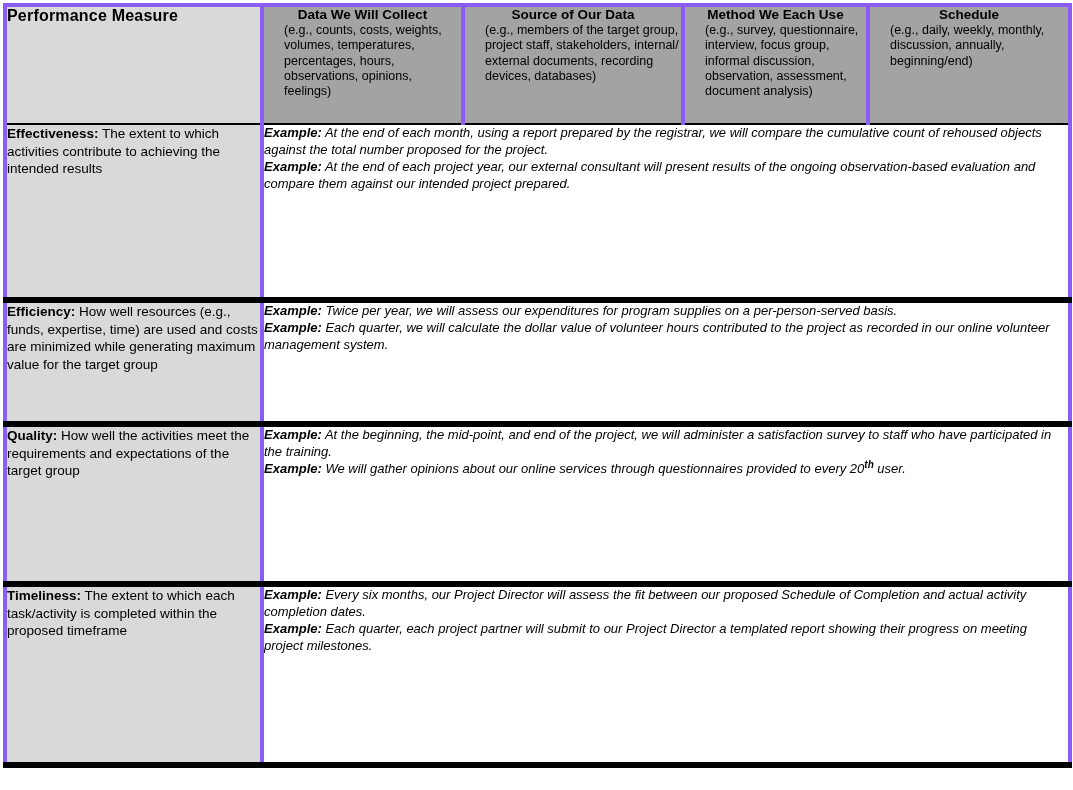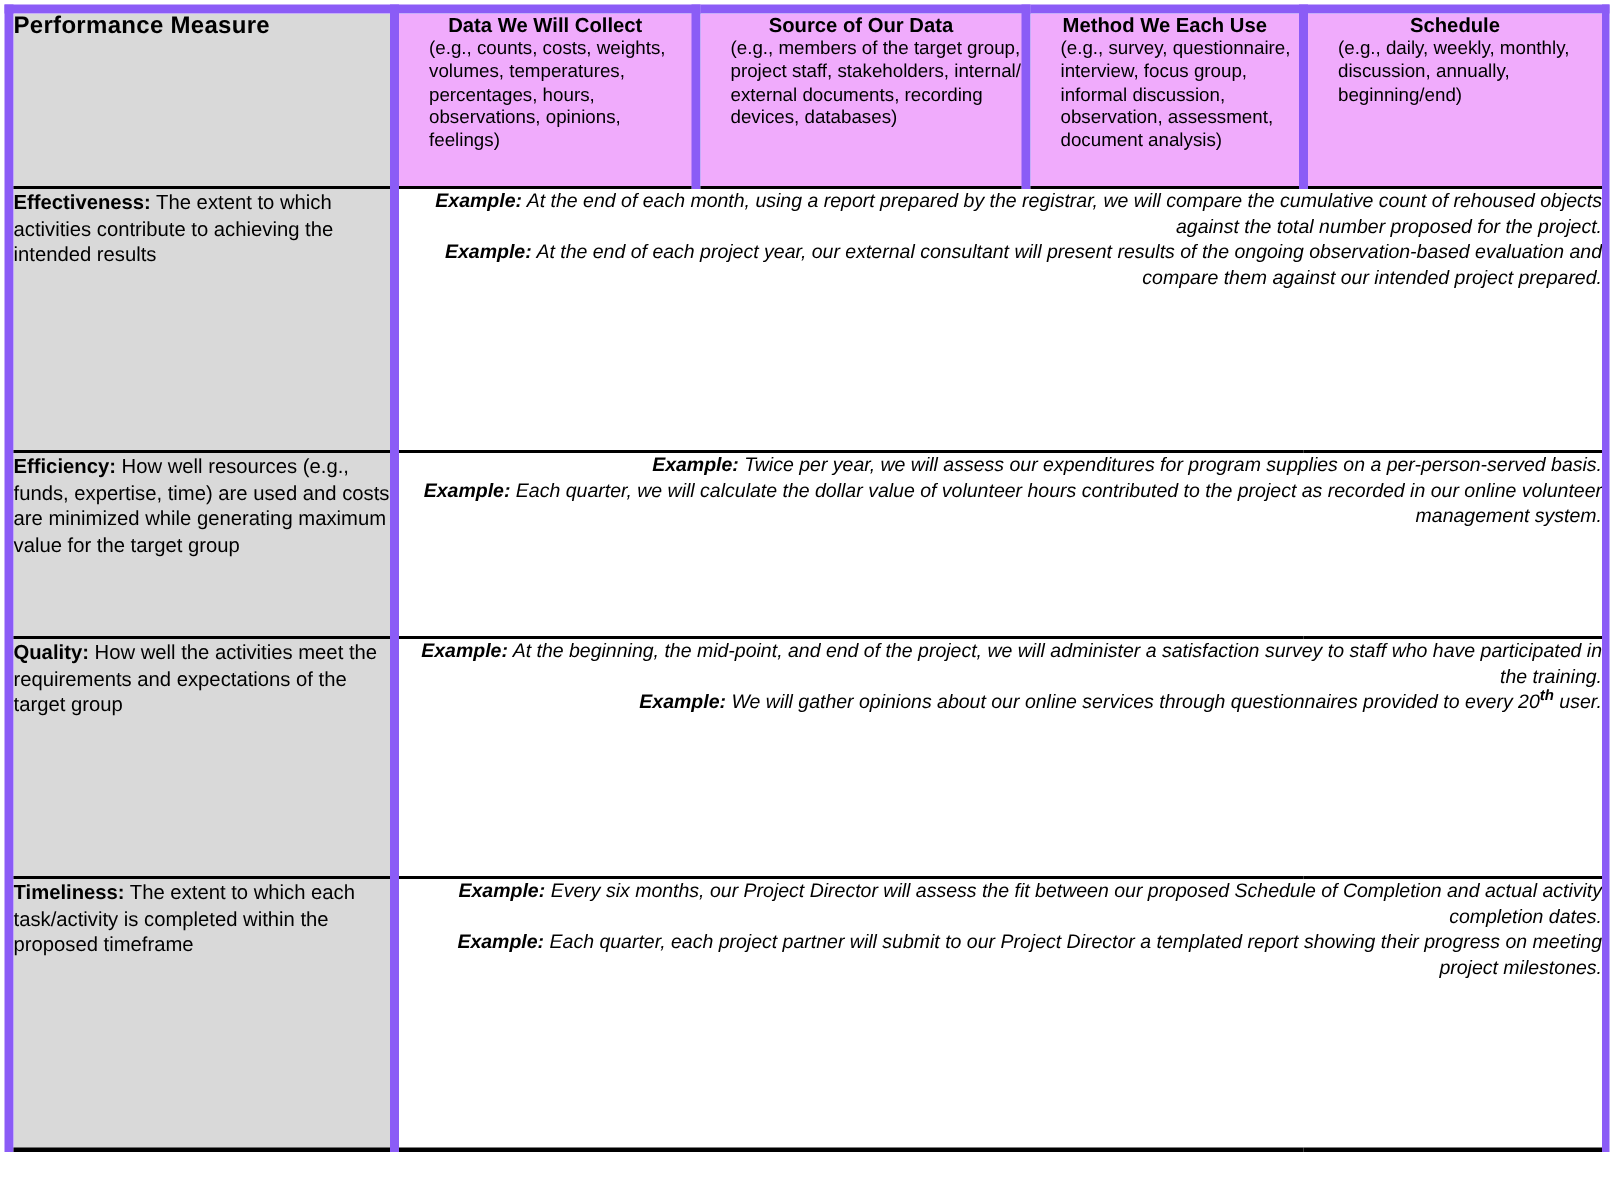--- a/index.html
+++ b/index.html
@@ -13,42 +13,42 @@
     width: 1065px;
     margin: 3px;
   }
   table.pm-table {
     border-collapse: collapse;
     table-layout: fixed;
     width: 1065px;
     border: 3px solid #000;
   }
   table.pm-table td {
-    border: 6px solid #8b5cf6;
+    border: 4px solid #8b5cf6;
     vertical-align: top;
     padding: 0;
     overflow: hidden;
   }
   
-  tr.body-row td { border-top: 2px solid #000; border-bottom: 1px solid #000000; }
+  tr.body-row td { border-top: 2px solid #000; border-bottom: 6px solid #000000; }
   tr.header-row td { border-bottom: 2px solid #000; }
 
   
   td.corner-cell {
     background: #d9d9d9;
     vertical-align: middle;
     padding: 6px 10px;
   }
   .corner-title {
     font-size: 16px;
     font-weight: bold;
     letter-spacing: 0.2px;
   }
   td.col-header {
-    background: #f0abfc;
+    background: #a3a3a3;
     padding: 3px 6px 4px 6px;
   }
   .col-title {
     font-size: 13.5px;
     font-weight: bold;
     text-align: center;
     margin-bottom: 1px;
   }
   .col-hint {
     font-size: 12.5px;
@@ -64,21 +64,20 @@
     padding: 6px 10px 6px 8px;
     font-size: 13.5px;
     line-height: 1.3;
   }
   .measure-term { font-weight: bold; }
 
   
   td.examples-cell {
     background: #ffffff;
     padding: 3px 8px 4px 8px;
-    text-align: right;
   }
   .example-line {
     font-style: italic;
     font-size: 13px;
     line-height: 1.3;
   }
   .ex-label { font-weight: bold; }
   sup.ordinal { font-size: 10px; vertical-align: super; line-height: 0; font-weight: bold; }
 </style>
 </head>

